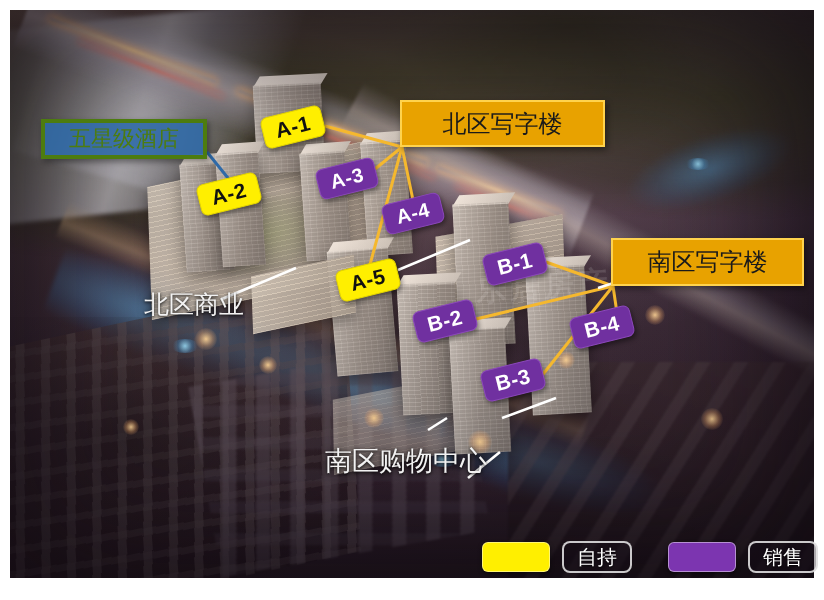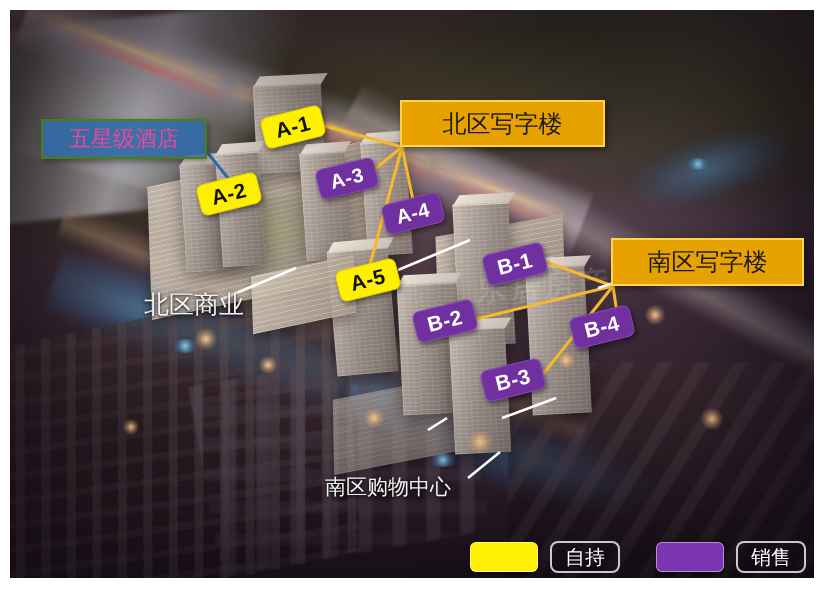--- a/index.html
+++ b/index.html
@@ -265,37 +265,38 @@
     font-weight: normal;
     box-shadow: 2px 3px 6px rgba(0,0,0,0.4);
   }
   .callout.gold {
     background: #e8a200;
     border: 2px solid #ffd34d;
     color: #1a1a1a;
   }
   .callout.blue {
     background: rgba(47,106,168,0.88);
-    border: 2px solid #4d7c0f;
-    color: #ec4899;
+    border: 4px solid #4d7c0f;
+    color: #4d7c0f;
   }
 
   
   .maptext {
     position: absolute;
     color: #f2f2f2;
     text-shadow: 0 1px 3px rgba(0,0,0,0.85), 0 0 7px rgba(0,0,0,0.6);
     white-space: nowrap;
   }
 
   
   #legend {
     position: absolute;
     display: flex; align-items: center;
     gap: 12px;
+    margin-left: 12px;
   }
   .swatch {
     width: 68px; height: 30px;
     border-radius: 6px;
     border: 1px solid rgba(255,255,255,0.45);
     box-shadow: 0 2px 4px rgba(0,0,0,0.5);
   }
   .swatch.yellow { background: #ffef00; }
   .swatch.purple { background: #7c35b0; }
   .legend-label {
@@ -468,21 +469,21 @@
     <div class="tag purple" style="left:482px; top:364px; width:62px; height:32px; font-size:21px; transform:rotate(-14deg);">
       <span>B-3</span>
     </div>
     <div class="tag purple" style="left:571px; top:311px; width:62px; height:32px; font-size:21px; transform:rotate(-14deg);">
       <span>B-4</span>
     </div>
 
     <div class="maptext" style="left:144px; top:288px; font-size:25px;">
       <span>北区商业</span>
     </div>
-    <div class="maptext" style="left:325px; top:473px; font-size:21px;">
+    <div class="maptext" style="left:325px; top:443px; font-size:27px;">
       <span>南区购物中心</span>
     </div>
 
     <div id="legend" style="left:470px; top:541px;">
       <div class="swatch yellow"></div>
       <div class="legend-label" style="font-size:20px;">
         <span>自持</span>
       </div>
       <div class="swatch purple" style="margin-left:24px;"></div>
       <div class="legend-label" style="font-size:20px;align-items:flex-end;">

